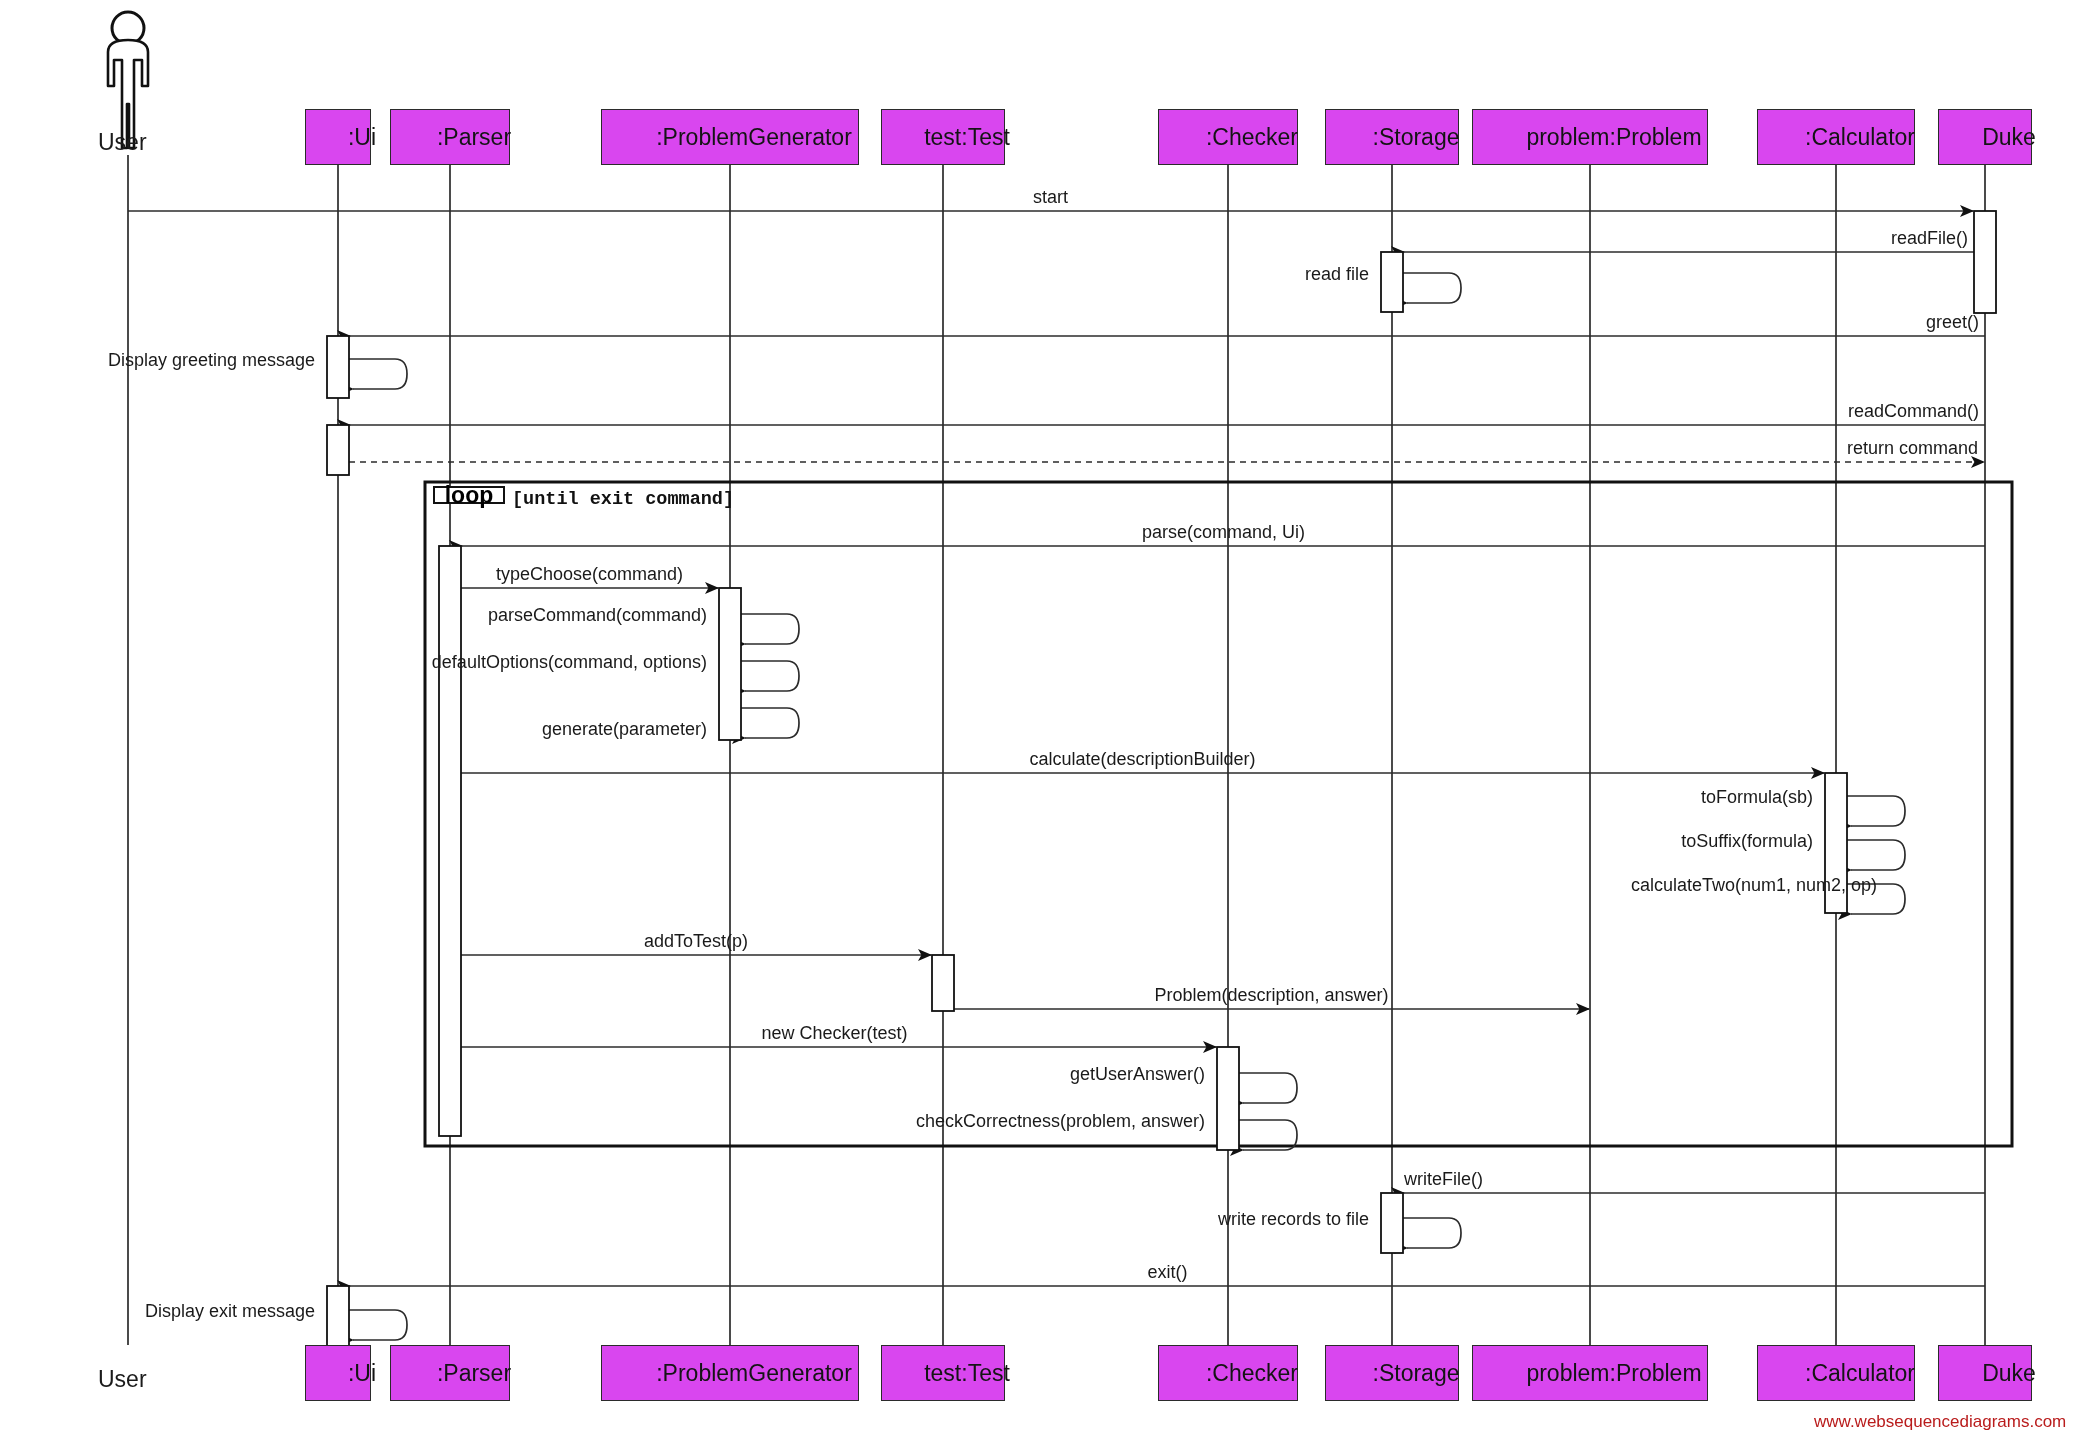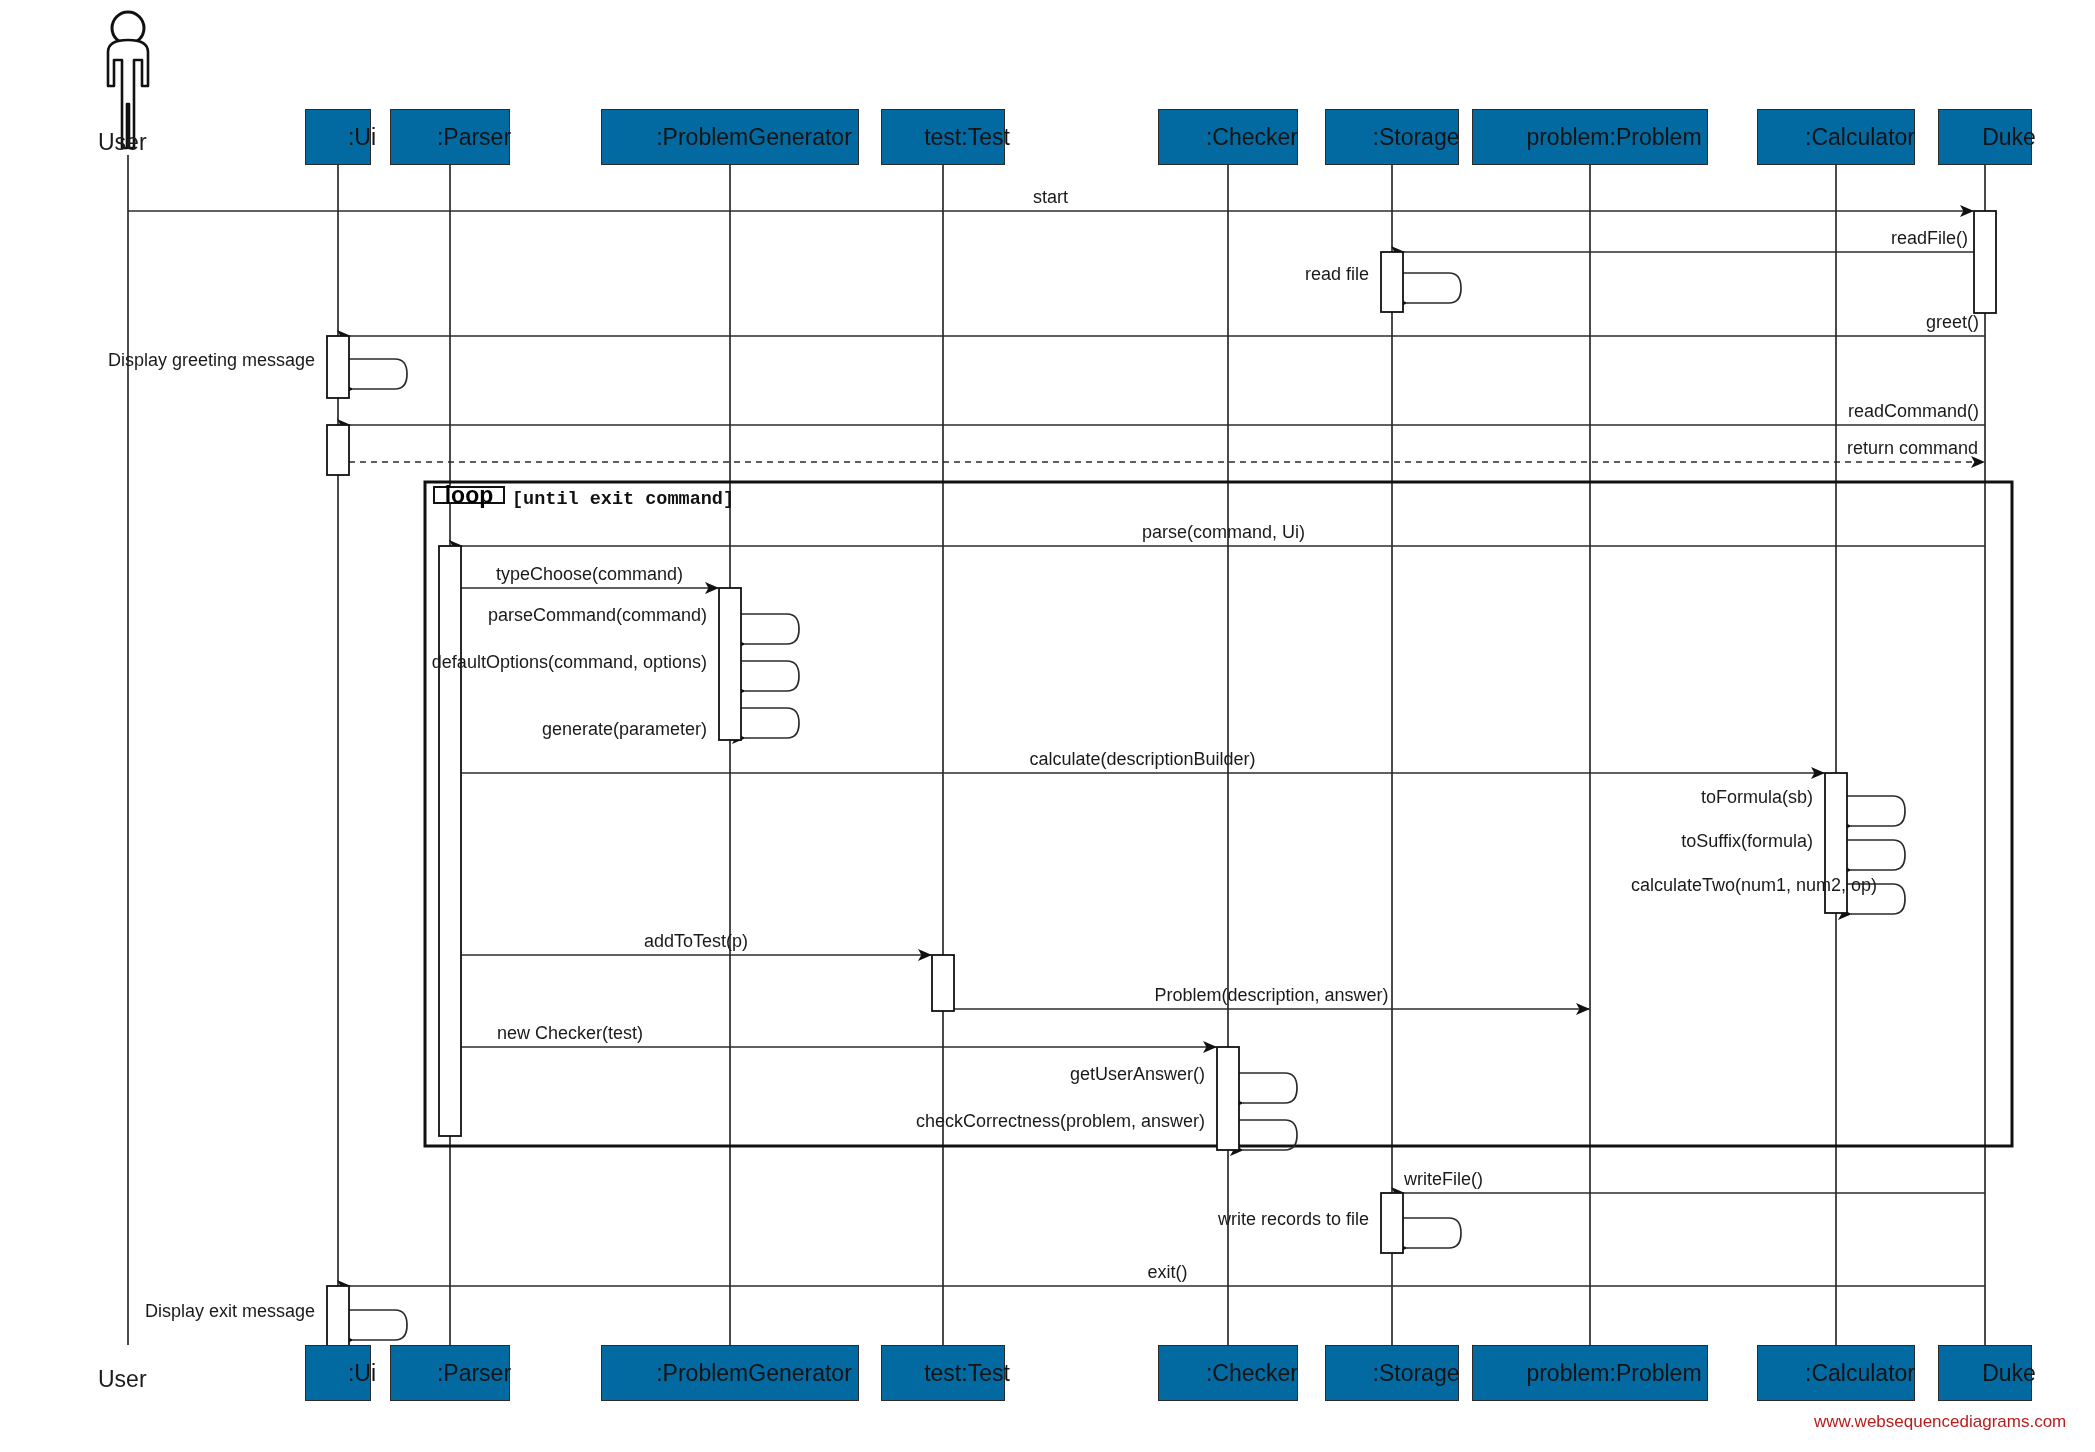--- a/index.html
+++ b/index.html
@@ -3,21 +3,21 @@
 <meta charset="utf-8">
 <style>
   html,body{margin:0;padding:0;background:#ffffff;}
   body{font-family:"Liberation Sans","DejaVu Sans",sans-serif;}
   #canvas{position:relative;width:2095px;height:1452px;background:#ffffff;overflow:hidden;}
   svg#diagram{position:absolute;left:0;top:0;width:2095px;height:1452px;}
 
   .lbl{position:absolute;font-size:21px;color:#1b1b1b;white-space:nowrap;}
   .actor-name{font-size:23px;}
 
-  .box{position:absolute;box-sizing:border-box;border:1.6px solid #2b2b2b;background:#0369a1;
+  .box{position:absolute;box-sizing:border-box;border:1.6px solid #2b2b2b;background:#d946ef;
        display:flex;align-items:center;justify-content:center;font-size:23px;color:#141414;white-space:nowrap;padding-left:48px;}
 
   .msg{position:absolute;font-size:18px;color:#1a1a1a;white-space:nowrap;}
 
   .loop-tag{position:absolute;box-sizing:border-box;border:2.4px solid #111;background:#fff;
             font-weight:bold;font-size:23px;color:#000;display:flex;align-items:center;
             justify-content:center;padding:0 8px;}
   .loop-cond{position:absolute;font-weight:bold;font-size:18.5px;color:#111;white-space:nowrap;}
 
   .footer{position:absolute;font-size:17px;color:#b91c1c;white-space:nowrap;}
@@ -134,21 +134,21 @@
       <div class="msg" style="left: 461px; width: 257px; top: 564px; text-align: center; box-sizing: border-box;">typeChoose(command)</div>
       <div class="msg" style="left: 393px; width: 320px; top: 605px; text-align: right; padding-right: 6px; box-sizing: border-box;">parseCommand(command)</div>
       <div class="msg" style="left: 393px; width: 320px; top: 652px; text-align: right; padding-right: 6px; box-sizing: border-box;">defaultOptions(command, options)</div>
       <div class="msg" style="left: 393px; width: 320px; top: 699px; text-align: right; padding-right: 6px; box-sizing: border-box; margin-top: 20px;">generate(parameter)</div>
       <div class="msg" style="left: 461px; width: 1363px; top: 749px; text-align: center; box-sizing: border-box;">calculate(descriptionBuilder)</div>
       <div class="msg" style="left: 1499px; width: 320px; top: 787px; text-align: right; padding-right: 6px; box-sizing: border-box;">toFormula(sb)</div>
       <div class="msg" style="left: 1499px; width: 320px; top: 831px; text-align: right; padding-right: 6px; box-sizing: border-box;">toSuffix(formula)</div>
       <div class="msg" style="left: 1563px; width: 320px; top: 875px; text-align: right; padding-right: 6px; box-sizing: border-box;">calculateTwo(num1, num2, op)</div>
       <div class="msg" style="left: 461px; width: 470px; top: 931px; text-align: center; box-sizing: border-box;">addToTest(p)</div>
       <div class="msg" style="left: 954px; width: 635px; top: 985px; text-align: center; box-sizing: border-box;">Problem(description, answer)</div>
-      <div class="msg" style="left: 461px; width: 755px; top: 1023px; box-sizing: border-box; padding-left: 36px;">new Checker(test)</div>
+      <div class="msg" style="left: 439px; width: 755px; top: 1023px; text-align: center; box-sizing: border-box; padding-left: 36px;">new Checker(test)</div>
       <div class="msg" style="left: 891px; width: 320px; top: 1064px; text-align: right; padding-right: 6px; box-sizing: border-box;">getUserAnswer()</div>
       <div class="msg" style="left: 891px; width: 320px; top: 1111px; text-align: right; padding-right: 6px; box-sizing: border-box;">checkCorrectness(problem, answer)</div>
       <div class="msg" style="left: 1404px; width: 581px; top: 1169px; text-align: left; padding-right: 20px; box-sizing: border-box;">writeFile()</div>
       <div class="msg" style="left: 1055px; width: 320px; top: 1209px; text-align: right; padding-right: 6px; box-sizing: border-box;">write records to file</div>
       <div class="msg" style="left: 350px; width: 1635px; top: 1262px; text-align: center; box-sizing: border-box;">exit()</div>
       <div class="msg" style="left: 1px; width: 320px; top: 1301px; text-align: right; padding-right: 6px; box-sizing: border-box;">Display exit message</div>
     </div>
 
   <div class="loop-tag" style="left:433px;top:486px;width:72px;height:18px;">loop</div>
   <div class="loop-cond" style="left:512px;top:489px;font-family:Liberation Mono, monospace;">[until exit command]</div>

